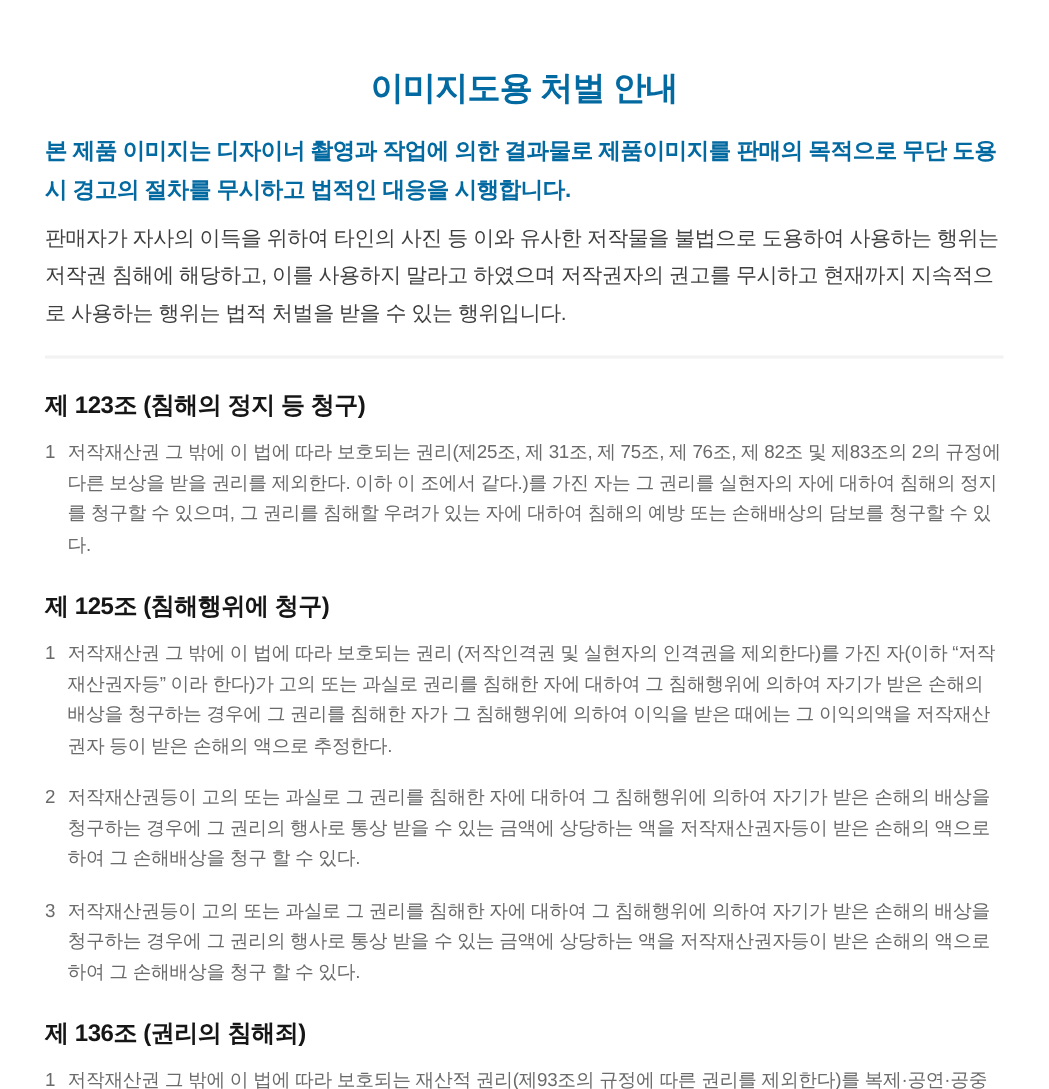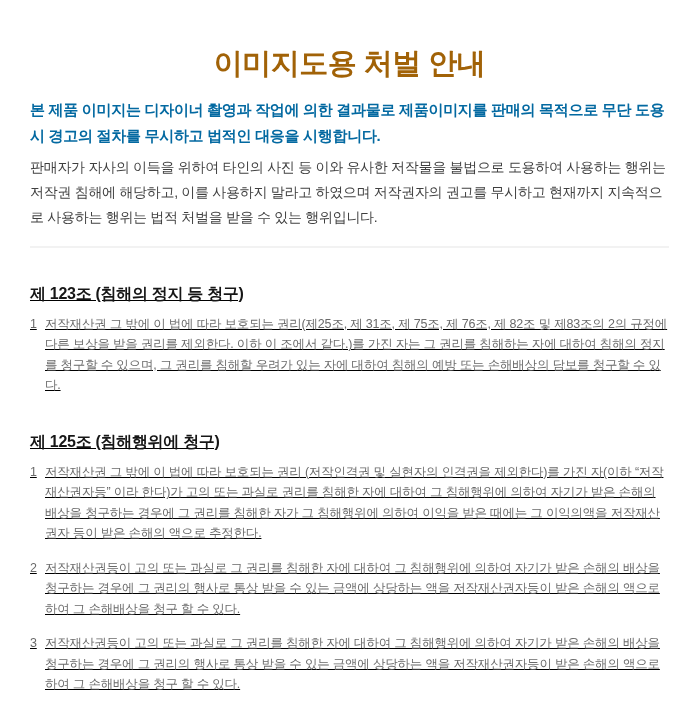--- a/index.html
+++ b/index.html
@@ -14,23 +14,23 @@
     font-family: "Liberation Sans", "DejaVu Sans", sans-serif;
     -webkit-font-smoothing: antialiased;
   }
   .page {
     box-sizing: border-box;
     width: 699px;
     padding: 46px 30px 0 30px;
   }
   .title {
     text-align: center;
-    font-size: 29px;
+    font-size: 22px;
     font-weight: bold;
-    color: #a16207;
+    color: #0369a1;
     letter-spacing: -0.5px;
     line-height: 1.2;
   }
   .intro-bold {
     margin-top: 16px;
     font-size: 15px;
     font-weight: bold;
     color: #0369a1;
     line-height: 26px;
     letter-spacing: -0.3px;
@@ -41,22 +41,21 @@
     color: #3f3f3f;
     line-height: 25px;
     letter-spacing: -0.3px;
   }
   .divider {
     margin-top: 16px;
     height: 2px;
     background: #f2f2f2;
   }
   .article {
-    margin-top: 36px;
-    text-decoration: underline;
+    margin-top: 22px;
   }
   .article-heading {
     font-size: 16px;
     font-weight: bold;
     color: #161616;
     letter-spacing: -0.3px;
     line-height: 1.25;
   }
   .article-items {
     margin-top: 10px;
@@ -90,21 +89,21 @@
 
   <div class="intro-body">판매자가 자사의 이득을 위하여 타인의 사진 등 이와 유사한 저작물을 불법으로 도용하여 사용하는 행위는 저작권 침해에 해당하고, 이를 사용하지 말라고 하였으며 저작권자의 권고를 무시하고 현재까지 지속적으로 사용하는 행위는 법적 처벌을 받을 수 있는 행위입니다.</div>
 
   <div class="divider"></div>
 
   <div class="article">
     <div class="article-heading">제 123조 (침해의 정지 등 청구)</div>
     <div class="article-items">
       <div class="item">
         <span class="num">1</span>
-        <span class="txt">저작재산권 그 밖에 이 법에 따라 보호되는 권리(제25조, 제 31조, 제 75조, 제 76조, 제 82조 및 제83조의 2의 규정에 다른 보상을 받을 권리를 제외한다. 이하 이 조에서 같다.)를 가진 자는 그 권리를 침해하는 자에 대하여 침해의 정지를 청구할 수 있으며, 그 권리를 침해할 우려가 있는 자에 대하여 침해의 예방 또는 손해배상의 담보를 청구할 수 있다.</span>
+        <span class="txt">저작재산권 그 밖에 이 법에 따라 보호되는 권리(제25조, 제 31조, 제 75조, 제 76조, 제 82조 및 제83조의 2의 규정에 다른 보상을 받을 권리를 제외한다. 이하 이 조에서 같다.)를 가진 자는 그 권리를 실현자의 자에 대하여 침해의 정지를 청구할 수 있으며, 그 권리를 침해할 우려가 있는 자에 대하여 침해의 예방 또는 손해배상의 담보를 청구할 수 있다.</span>
       </div>
     </div>
   </div>
 
   <div class="article">
     <div class="article-heading">제 125조 (침해행위에 청구)</div>
     <div class="article-items">
       <div class="item">
         <span class="num">1</span>
         <span class="txt">저작재산권 그 밖에 이 법에 따라 보호되는 권리 (저작인격권 및 실현자의 인격권을 제외한다)를 가진 자(이하 “저작재산권자등” 이라 한다)가 고의 또는 과실로 권리를 침해한 자에 대하여 그 침해행위에 의하여 자기가 받은 손해의 배상을 청구하는 경우에 그 권리를 침해한 자가 그 침해행위에 의하여 이익을 받은 때에는 그 이익의액을 저작재산권자 등이 받은 손해의 액으로 추정한다.</span>

